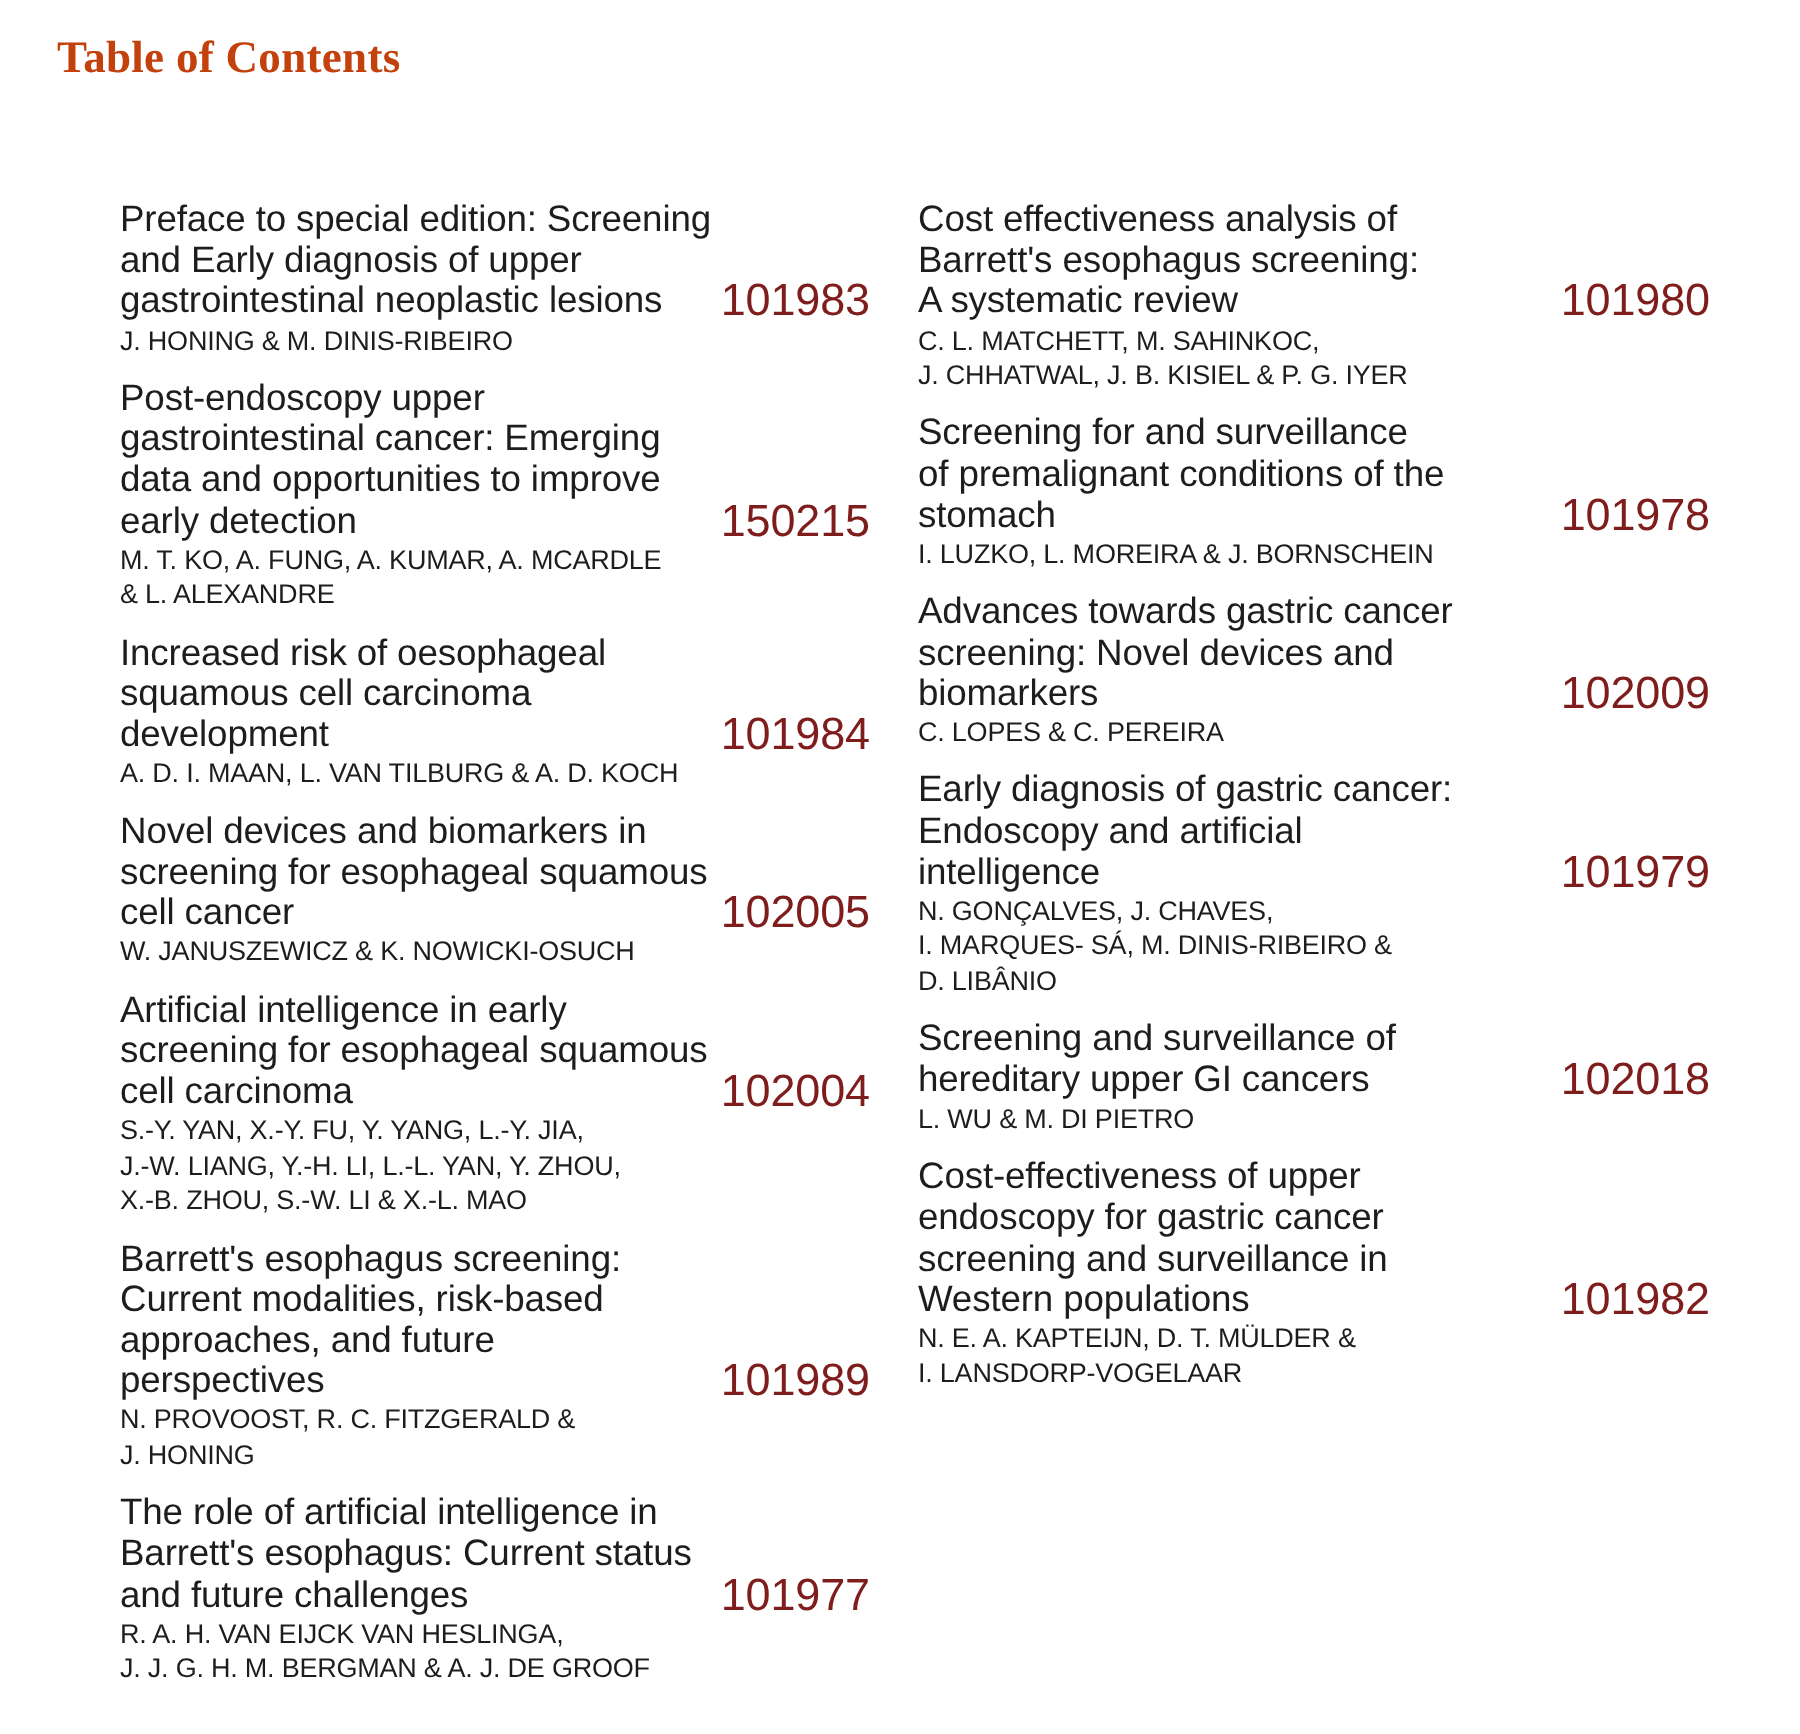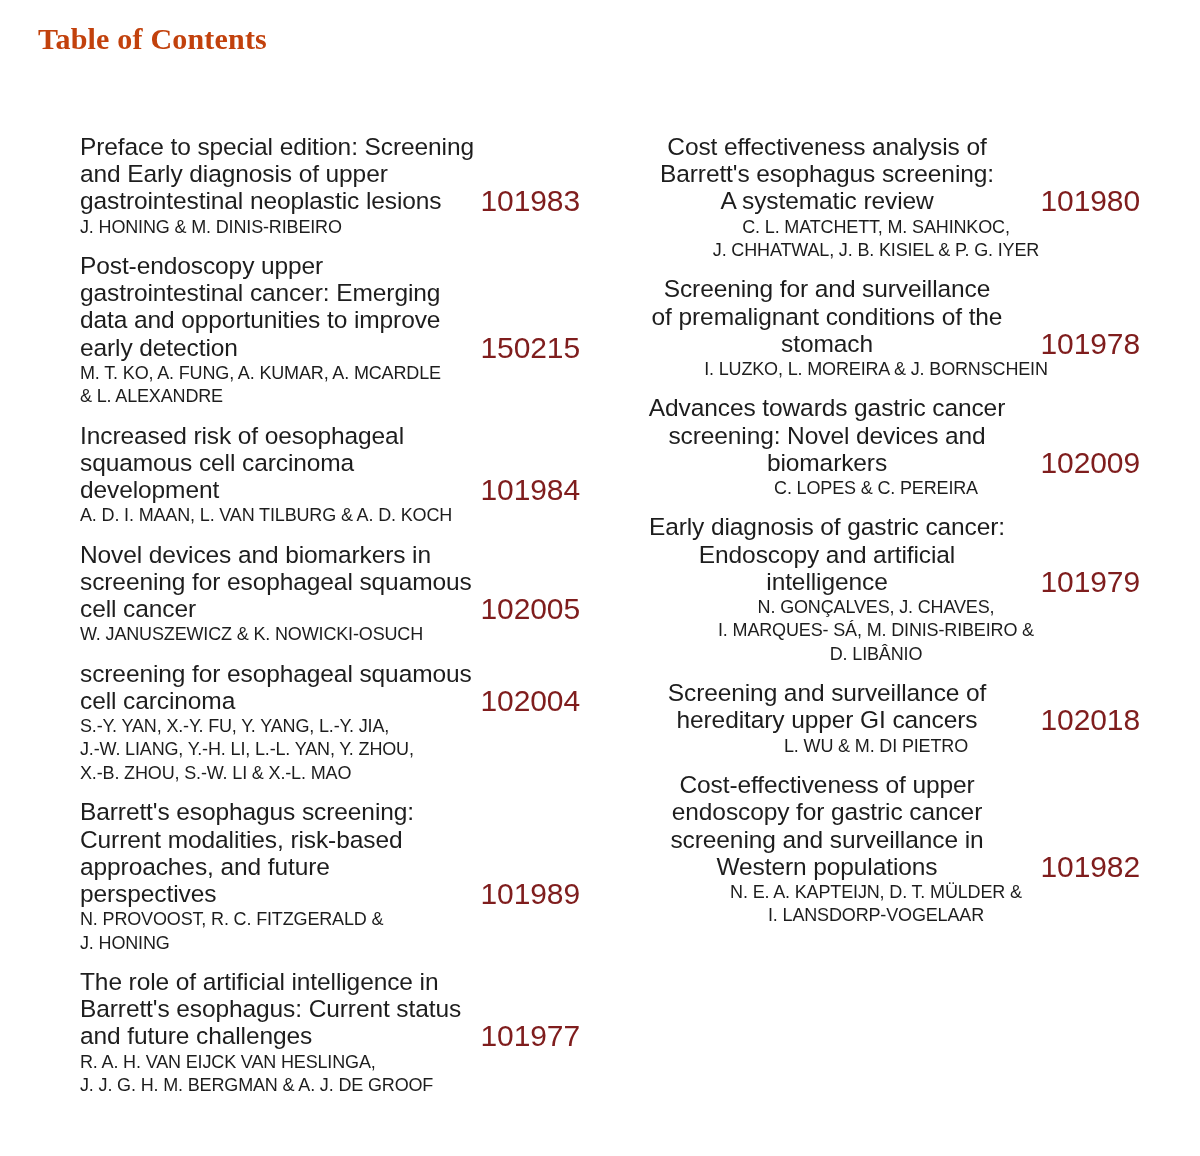--- a/index.html
+++ b/index.html
@@ -45,21 +45,20 @@
   }
   .column.left {
     width: 600px;
     padding-left: 80px;
     padding-right: 20px;
   }
   .column.right {
     width: 600px;
     padding-left: 12px;
     padding-right: 60px;
-    text-align: center;
   }
   .toc-entry {
     margin-bottom: 13px;
   }
   .entry-title {
     position: relative;
     font-size: 24.5px;
     line-height: 27.2px;
     color: #1d1d1d;
     letter-spacing: -0.1px;
@@ -153,20 +152,21 @@
             </span>
             <span class="page-number">102005</span>
           </div>
           <div class="entry-authors">
             <span class="author-line">W. JANUSZEWICZ &amp; K. NOWICKI-OSUCH</span>
           </div>
         </div>
         <div class="toc-entry">
           <div class="entry-title">
             <span class="title-lines">
+              <span class="title-line">Artificial intelligence in early</span>
               <span class="title-line">screening for esophageal squamous</span>
               <span class="title-line">cell carcinoma</span>
             </span>
             <span class="page-number">102004</span>
           </div>
           <div class="entry-authors">
             <span class="author-line">S.-Y. YAN, X.-Y. FU, Y. YANG, L.-Y. JIA,</span>
             <span class="author-line">J.-W. LIANG, Y.-H. LI, L.-L. YAN, Y. ZHOU,</span>
             <span class="author-line">X.-B. ZHOU, S.-W. LI &amp; X.-L. MAO</span>
           </div>

